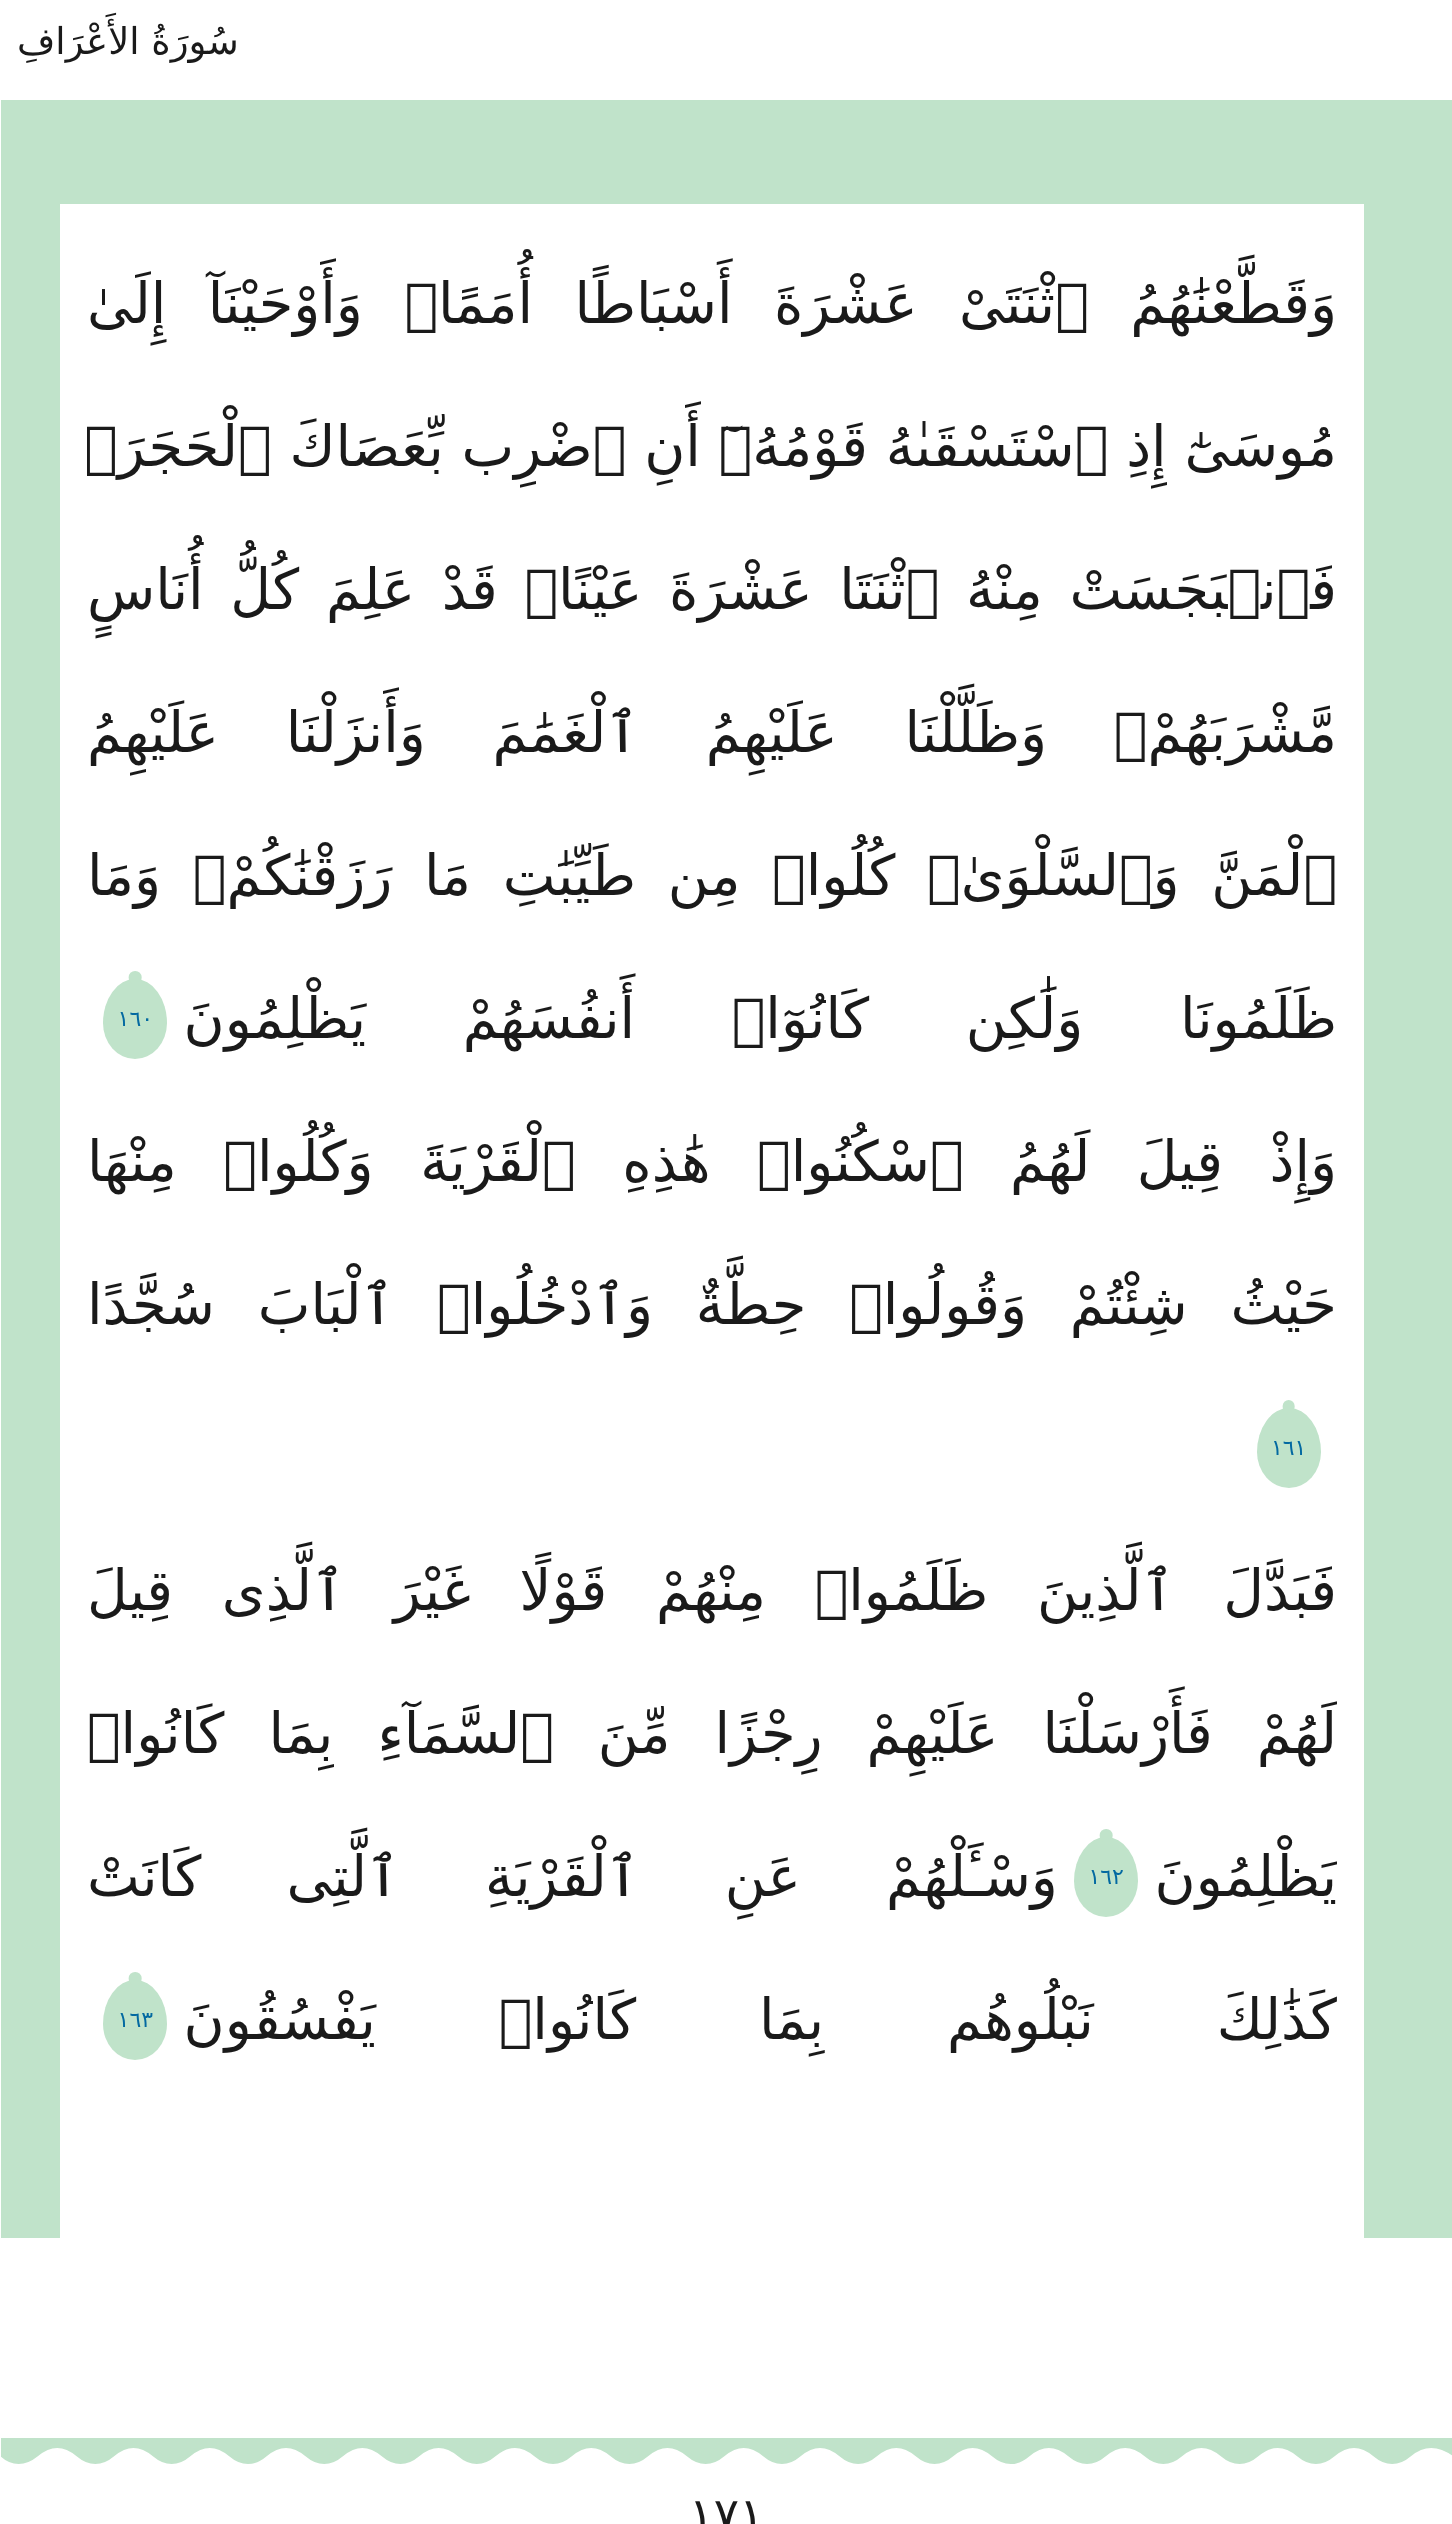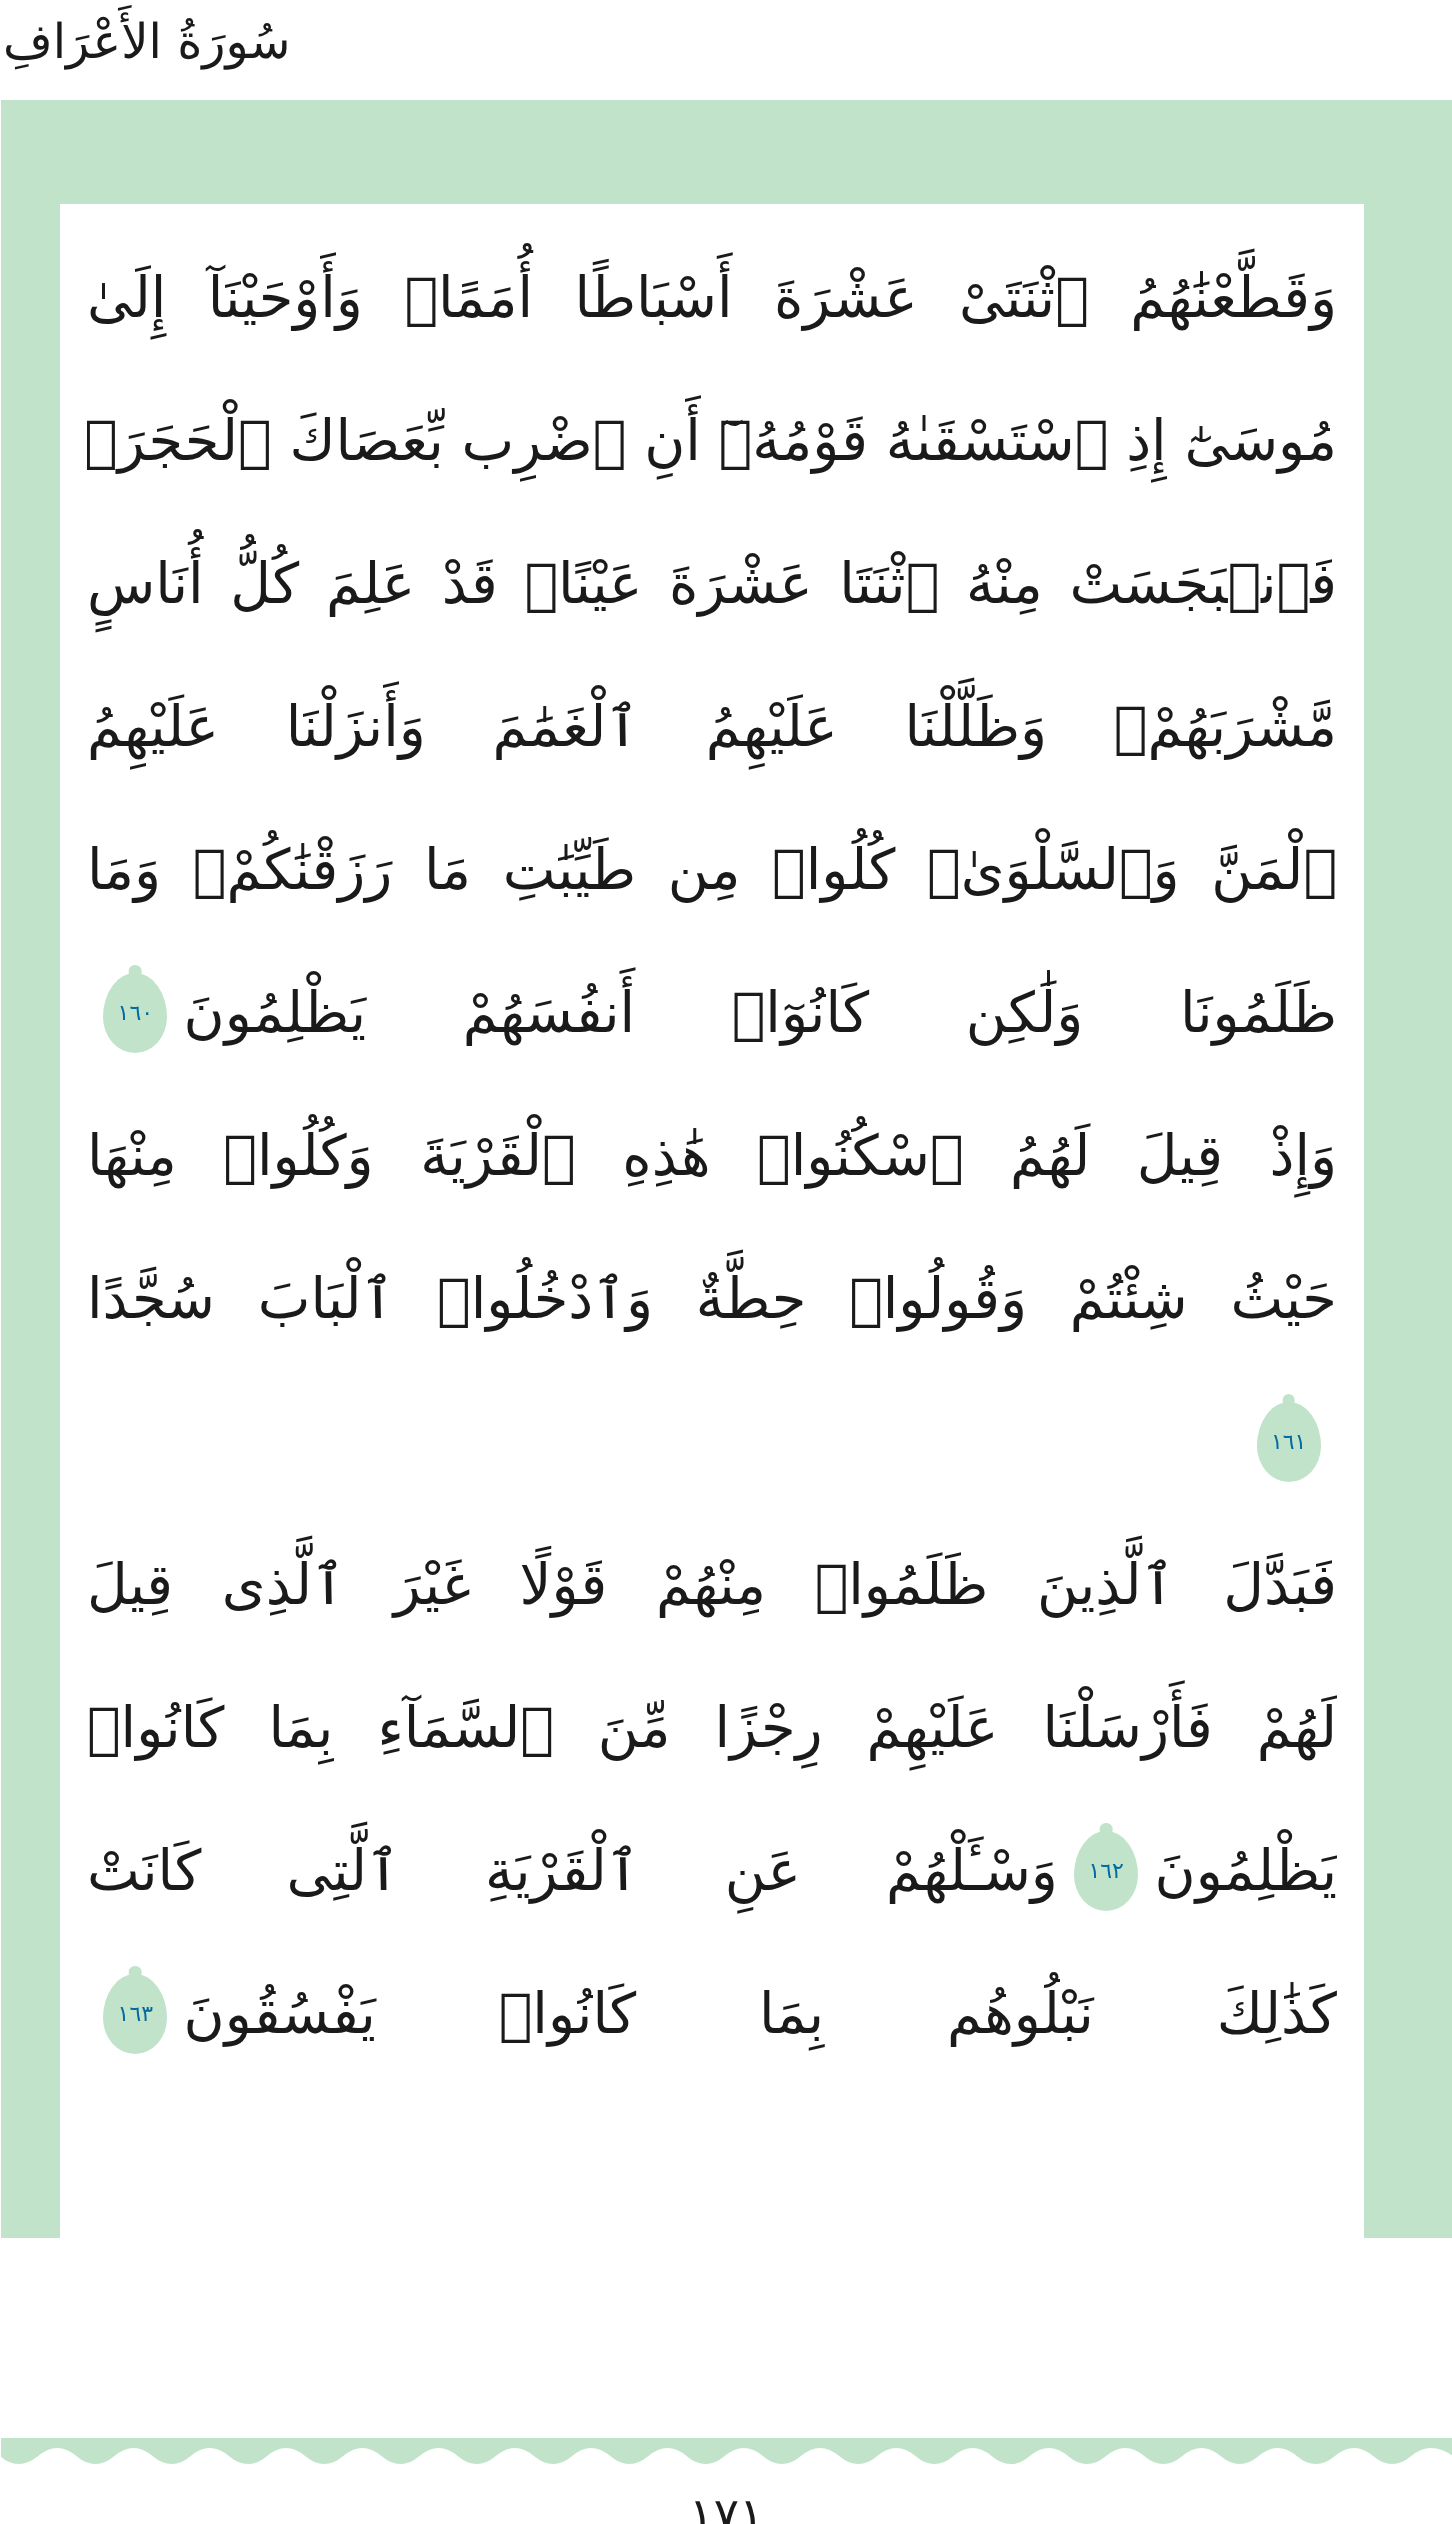--- a/index.html
+++ b/index.html
@@ -1,28 +1,28 @@
 <!DOCTYPE html>
 <html lang="ar" dir="rtl" style="font-size:14.5px"><head>
   <meta charset="utf-8">
   <style>
     html, body { margin: 0; padding: 0; background: #ffffff; }
     body { width: 1453px; height: 2525px; position: relative; overflow: hidden; font-family: "DejaVu Sans", sans-serif; color: #1a1a1a; }
 
     .header { position: absolute; top: 0; left: 0; width: 1453px; height: 91px; }
     .header-juz { position: absolute; right: 9px; top: 5.4px; font-size: 45px; line-height: 73px; font-family: "DejaVu Serif", serif; }
-    .header-surah { position: absolute; left: 3px; top: 5.4px; font-size: 48px; line-height: 73px; font-family: "DejaVu Serif", serif; }
+    .header-surah { position: absolute; left: 17px; top: 5.4px; font-size: 37px; line-height: 73px; font-family: "DejaVu Serif", serif; }
 
     .frame { position: absolute; left: 0; top: 100px; width: 1453px; height: 2138px; background: #c0e3ca; }
     .scallop-top, .scallop-bottom { position: absolute; left: 0; width: 1453px; height: 36px; }
     .scallop-top { top: 100px; }
     .scallop-bottom { top: 2438px; }
 
     .text-panel { position: absolute; left: 60px; top: 204px; width: 1304px; height: 2147px; background: #ffffff; }
-    .lines { position: absolute; left: 0; top: 4px; width: 100%; height: 100%; padding: 0 27px; box-sizing: border-box; }
+    .lines { position: absolute; left: 0; top: 10px; width: 100%; height: 100%; padding: 0 27px; box-sizing: border-box; }
     .line { height: 143px; display: flex; align-items: center; justify-content: space-between; direction: rtl; font-family: "DejaVu Sans", sans-serif; font-size: 56px; white-space: nowrap; overflow: hidden; }
     .line:first-child { margin-top: 18px; }
     .line-text { flex: 1; text-align: justify; text-align-last: justify; }
 
     .ayah-marker { flex: 0 0 auto; width: 64px; height: 80px; border-radius: 50% 50% 50% 50% / 55% 55% 45% 45%; background: #c0e3ca; display: inline-flex; align-items: center; justify-content: center; font-size: 22px; color: #0369a1; margin: 0 16.3px; position: relative; }
     .ayah-marker::before { content: ""; position: absolute; top: -7.3px; left: 50%; transform: translateX(-50%); width: 12.7px; height: 12.7px; border-radius: 50%; background: #c0e3ca; }
 
     .page-number { position: absolute; left: 0; width: 1453px; top: 2488px; text-align: center; font-size: 47px; line-height: 54px; font-family: "DejaVu Serif", serif; direction: rtl; }
   </style>
 </head>

